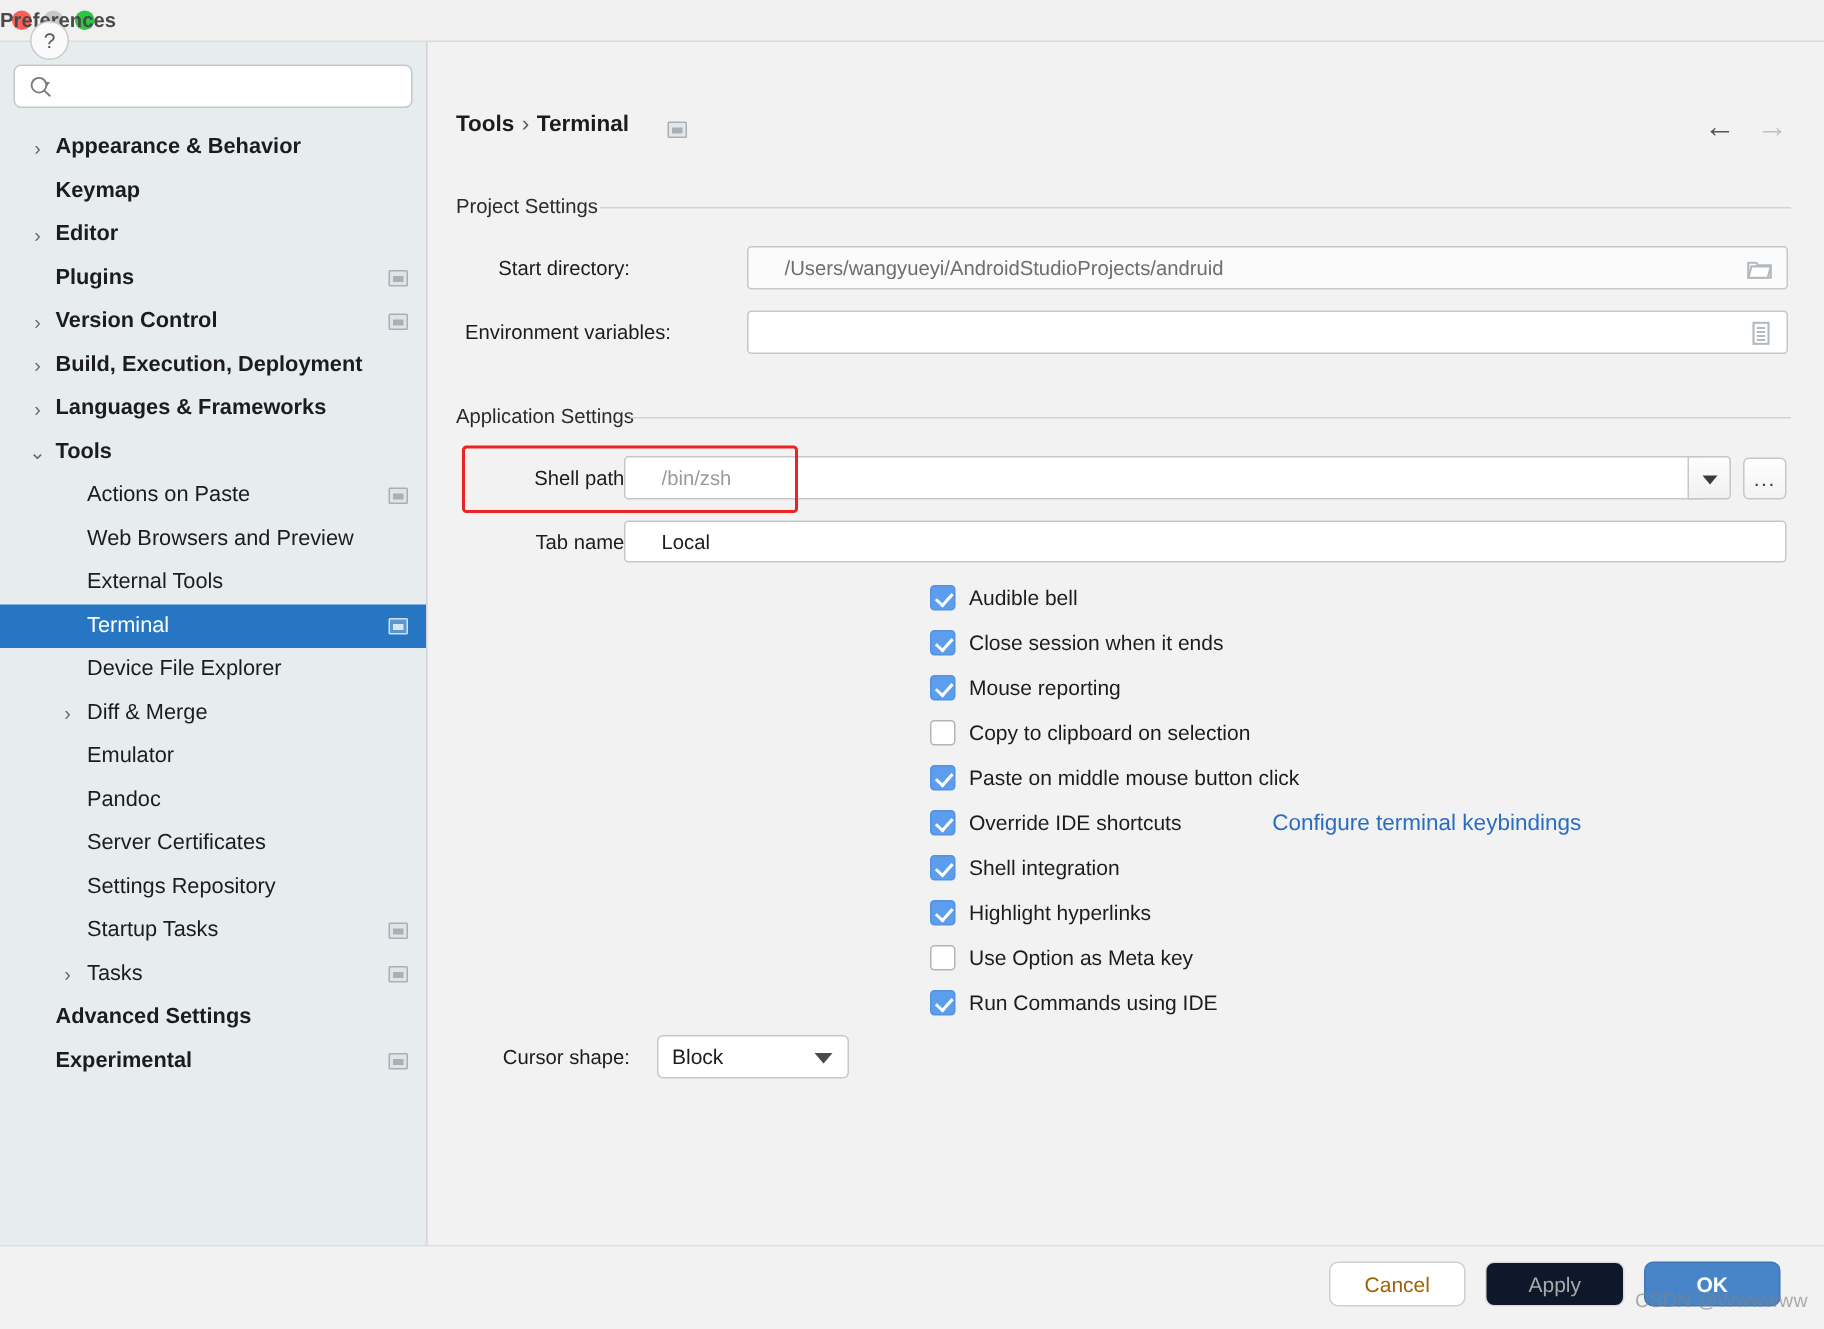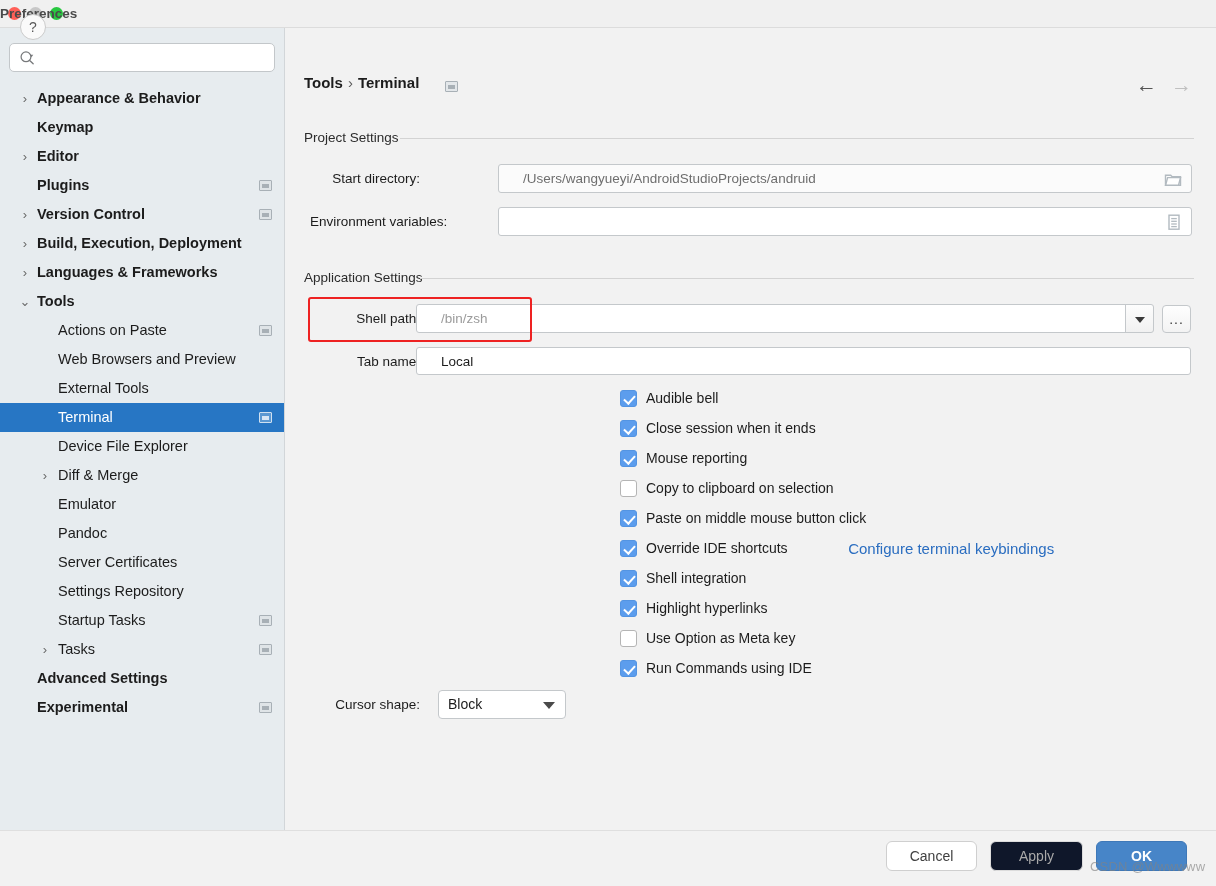--- a/index.html
+++ b/index.html
@@ -347,21 +347,21 @@
     box-sizing: border-box;
     font-size: 14px;
     text-align: center;
     line-height: 28px;
     font-family: "Liberation Sans", sans-serif;
   }
   .btn.cancel {
     left: 886px; width: 91px;
     background: #ffffff;
     border: 1px solid #cfcfcf;
-    color: #404040;
+    color: #a16207;
   }
   .btn.apply {
     left: 990px; width: 93px;
     background: #0f172a;
     border: 1px solid #dcdcdc;
     color: #a9a9a9;
   }
   .btn.ok {
     left: 1096px; width: 91px;
     background: #4785c8;

